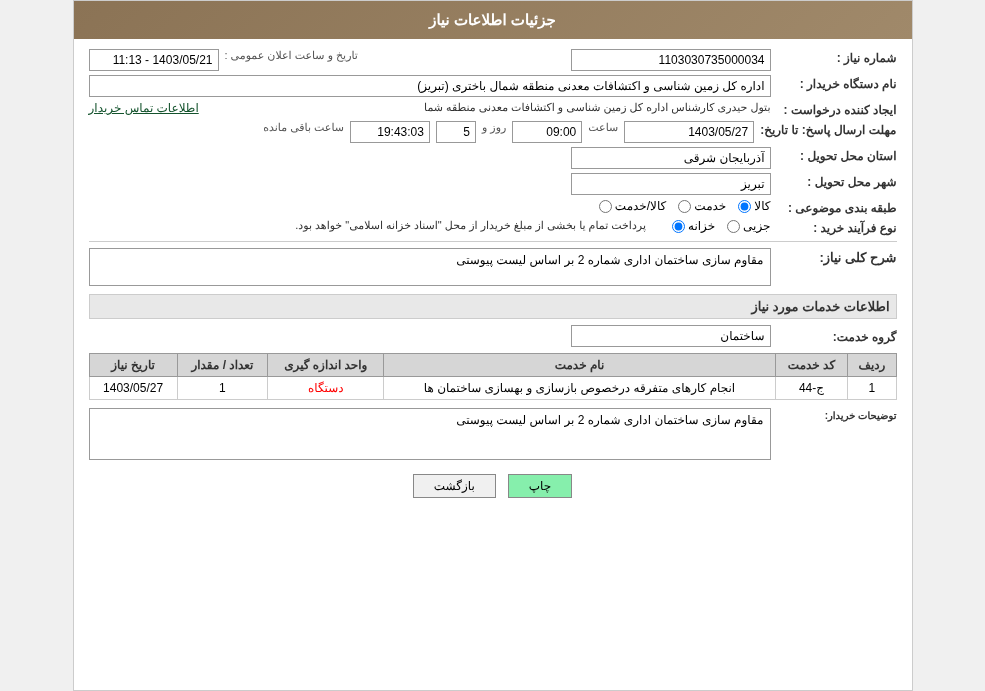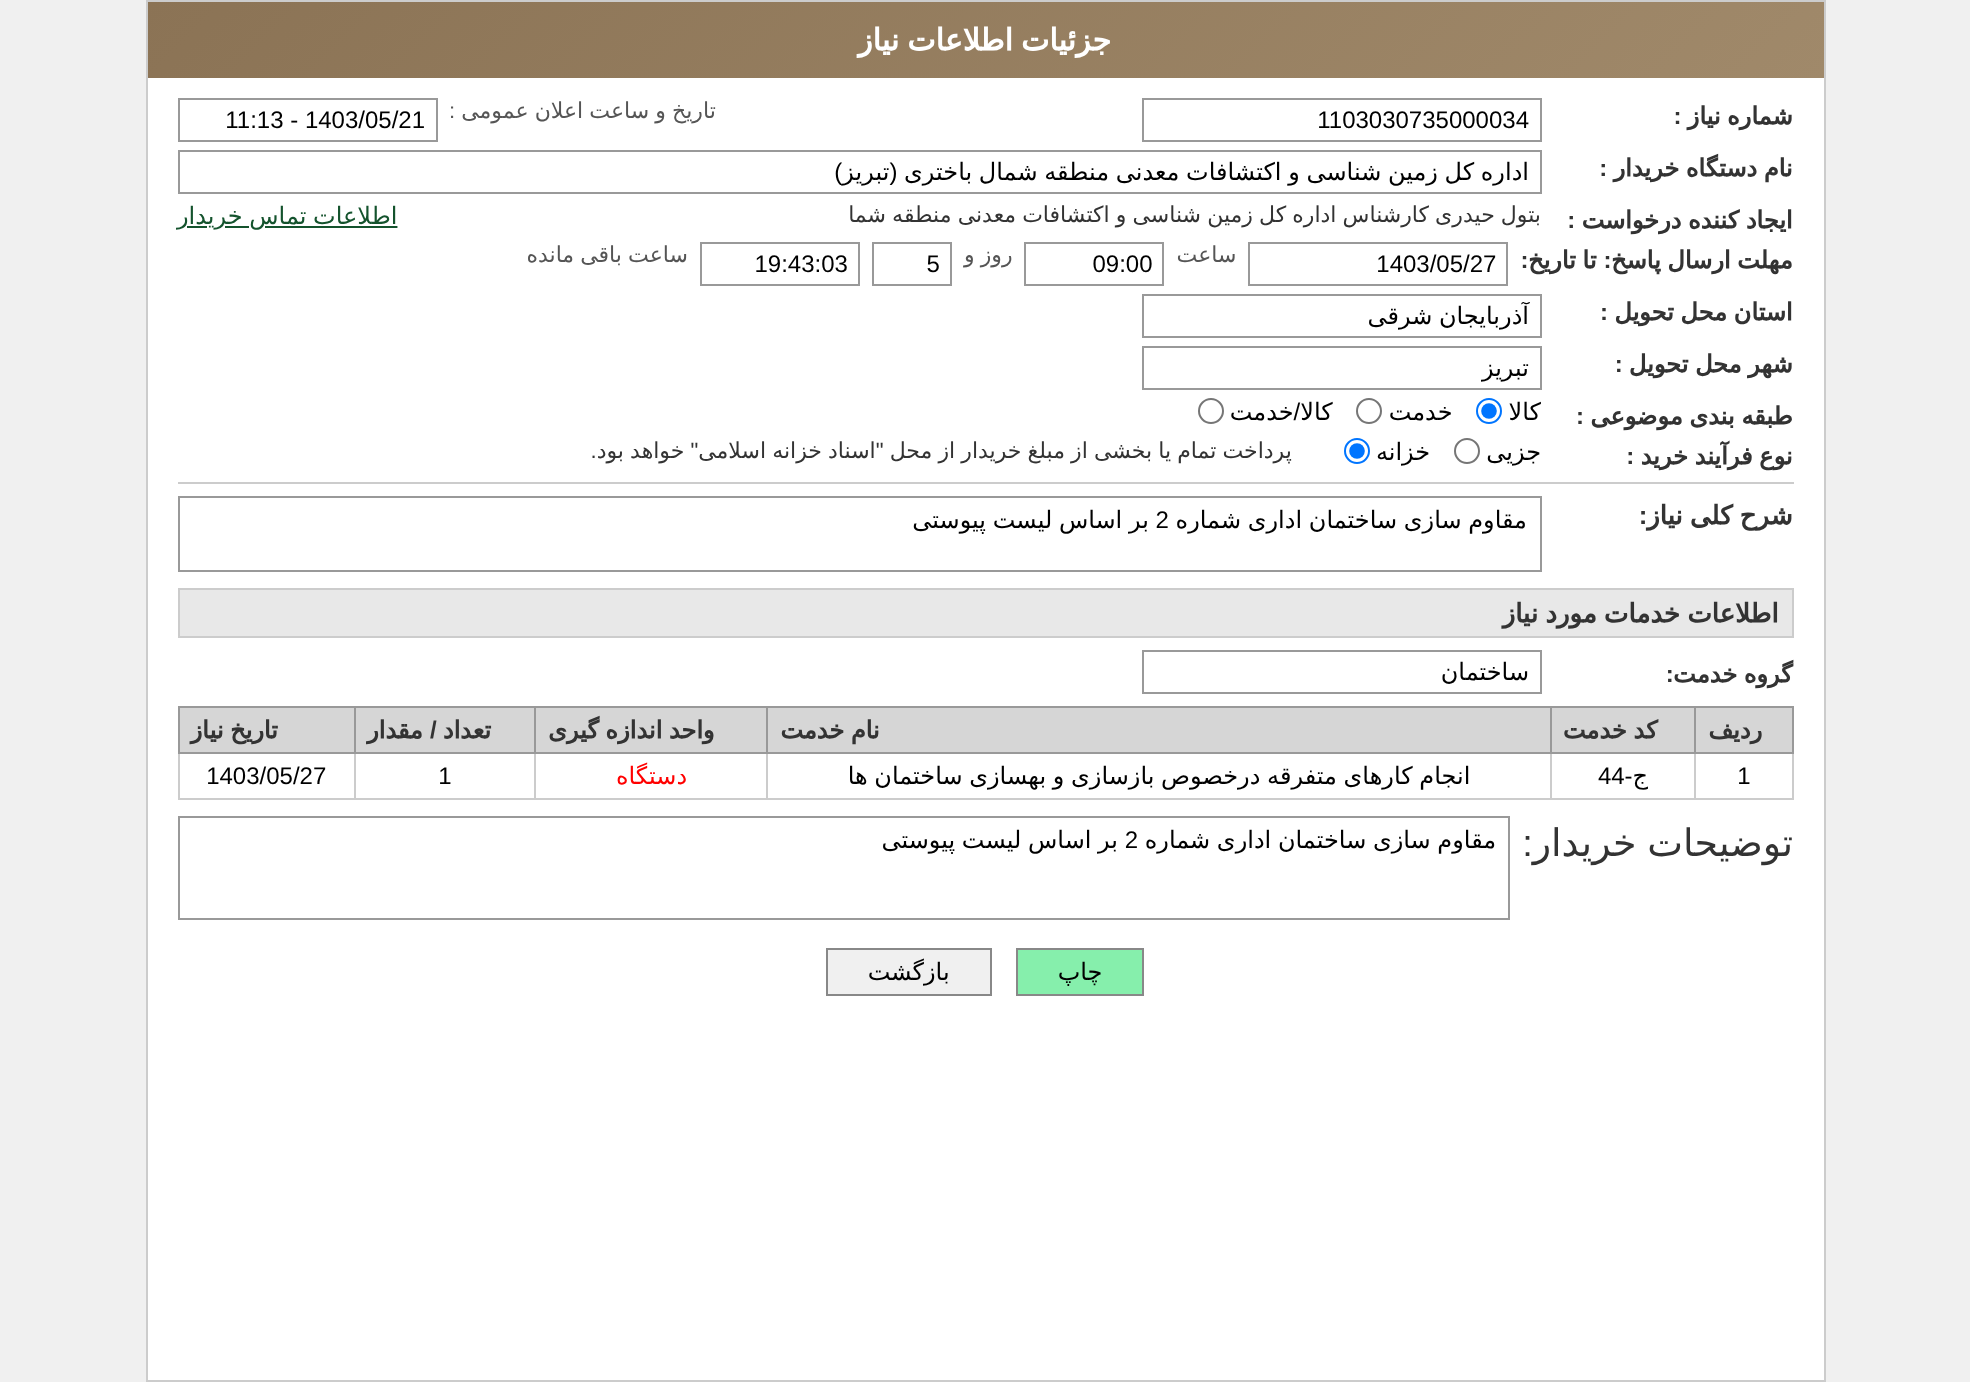--- a/index.html
+++ b/index.html
@@ -59,21 +59,21 @@
       color: #333;
     }
     .radio-group {
       display: flex;
       align-items: center;
       gap: 12px;
       direction: rtl;
     }
     .radio-item {
       display: flex;
-      align-items: flex-start;
+      align-items: center;
       gap: 3px;
     }
     .radio-item input[type="radio"] {
       margin: 0;
     }
     .section-title {
       background: #e8e8e8;
       border: 1px solid #ccc;
       padding: 4px 6px;
       font-size: 13px;
@@ -109,21 +109,21 @@
     .data-table {
       width: 100%;
       border-collapse: collapse;
       margin-top: 6px;
       font-size: 12px;
     }
     .data-table th {
       background: #d6d6d6;
       border: 1px solid #999;
       padding: 4px 6px;
-      text-align: left;
+      text-align: center;
       color: #333;
       font-weight: bold;
     }
     .data-table td {
       border: 1px solid #ccc;
       padding: 4px 6px;
       text-align: center;
     }
     .data-table td.red-text {
       color: red;
@@ -278,21 +278,21 @@
           <td>ج-44</td>
           <td>انجام کارهای متفرقه درخصوص بازسازی و بهسازی ساختمان ها</td>
           <td class="red-text">دستگاه</td>
           <td>1</td>
           <td>1403/05/27</td>
         </tr>
       </tbody>
     </table>
 
     <div class="info-row" style="margin-top:8px;">
-      <span class="info-label" style="font-weight:normal; font-size:19px;text-align:center;">توضیحات خریدار:</span>
+      <span class="info-label" style="font-weight:bold; font-size:10px;">توضیحات خریدار:</span>
       <textarea class="textarea-box" rows="3" style="">مقاوم سازی ساختمان اداری شماره 2 بر اساس لیست پیوستی</textarea>
     </div>
 
     <div class="buttons-row">
       <button class="btn btn-print">چاپ</button>
       <button class="btn btn-back">بازگشت</button>
     </div>
 
   </div>
 </div>

